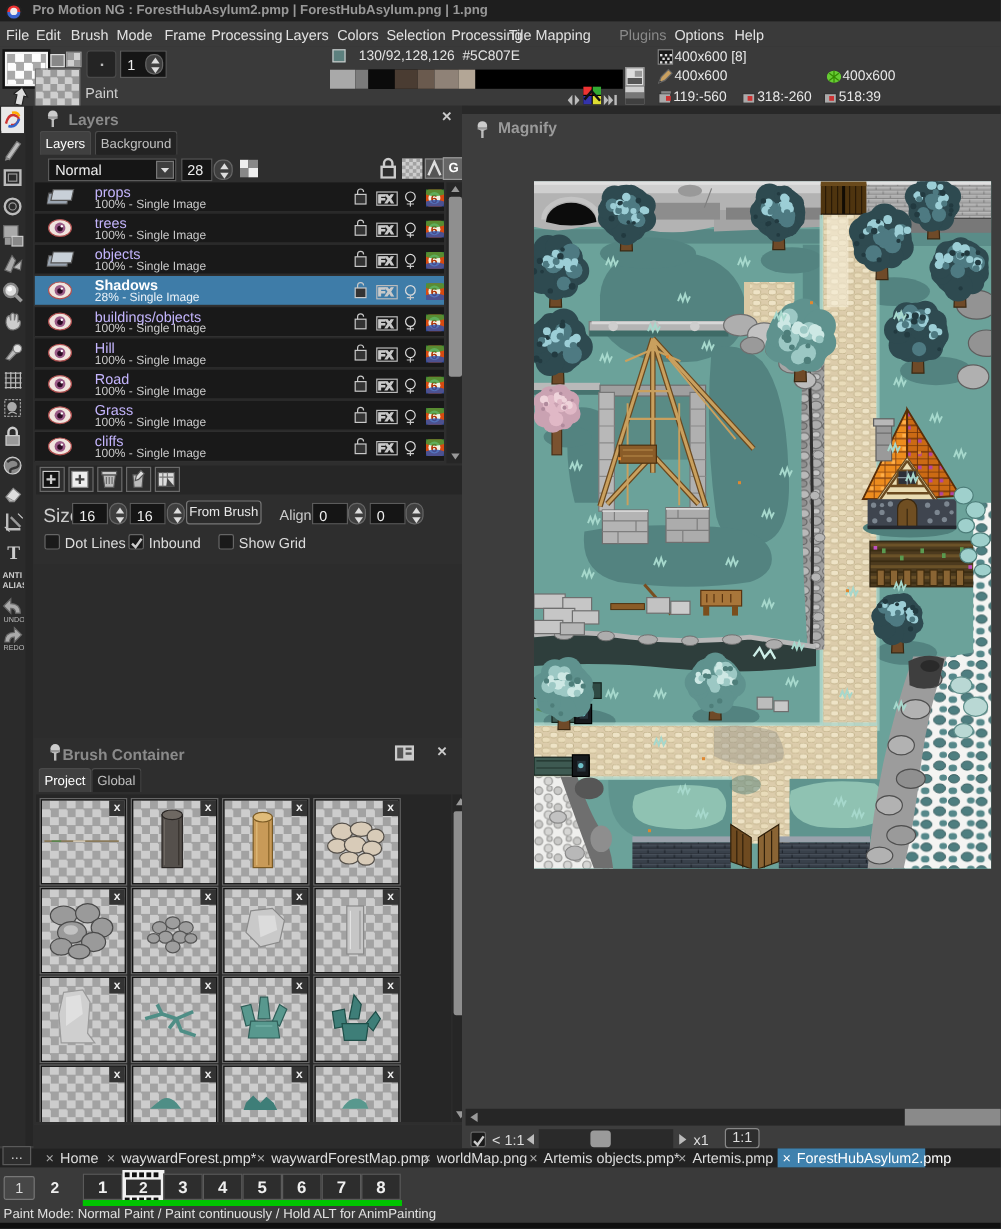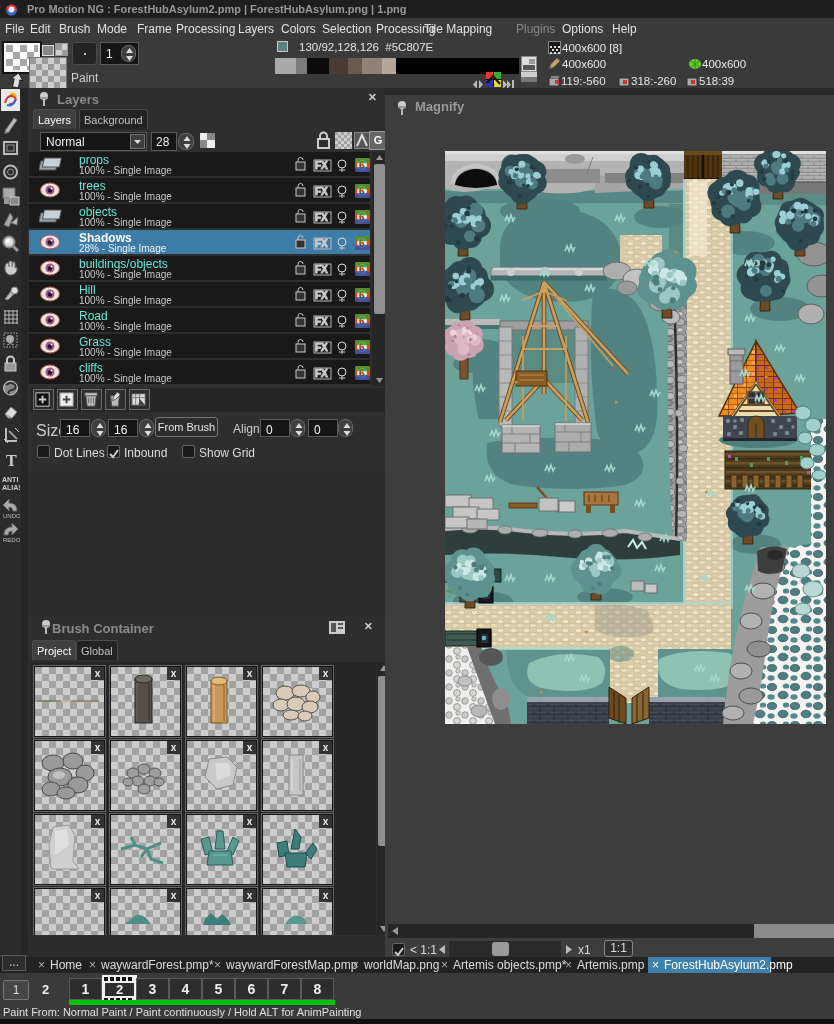--- a/index.html
+++ b/index.html
@@ -19,21 +19,21 @@
 .spinbtn{background:#3f3f3f;border:1px solid #666;border-radius:7px}
 
 #tools{left:0;top:88px;width:21px;height:867px;background:#2b2b2b}
 .ticon{position:absolute;left:1px;width:19px;height:20px;color:#c8c8c8;font-size:13px;text-align:center;line-height:20px}
 
 .panel{background:#2e2e2e}
 .phead{position:absolute;left:0;top:0;width:100%;height:22px;color:#8a8a8a;font-weight:bold;font-size:13px}
 .tab{position:absolute;height:20px;font-size:11px;padding:3.5px 4px;background:#232323;color:#c0c0c0;border:1px solid #4a4a4a;border-bottom:none;border-radius:3px 3px 0 0}
 .tab.on{background:#404040;color:#fff}
 .lrow{position:absolute;left:0px;width:341px;height:25px;background:#191919;border-bottom:1px solid #303030}
-.lrow .nm{position:absolute;left:50px;top:1px;font-size:12px;color:#5eead4}
+.lrow .nm{position:absolute;left:50px;top:1px;font-size:12px;color:#c4b5fd}
 .lrow .pct{position:absolute;left:50px;top:13px;font-size:10px;color:#cicic1;color:#c9c9c9}
 .lrow.sel{background:#3e7ca8}
 .licons{position:absolute;left:264px;top:4px;width:84px;height:17px}
 .eye{position:absolute;left:10px;top:3px;width:26px;height:19px}
 .chkbox{position:absolute;width:13px;height:13px;background:#1a1a1a;border:1px solid #666;border-radius:2px}
 .xbtn{color:#ccc;font-size:11px;font-weight:bold}
 
 .bcell{position:absolute;width:71px;height:71px;border:1px solid #141414;outline:1px solid #666}
 .bx{position:absolute;right:0;top:0;width:13px;height:13px;background:#333;color:#eee;font-size:10px;font-weight:bold;text-align:center;line-height:13px}
 
@@ -1717,15 +1717,15 @@
  </div>
  <div class="frame" style="left:136px">3</div>
  <div class="frame" style="left:169px">4</div>
  <div class="frame" style="left:202px">5</div>
  <div class="frame" style="left:235px">6</div>
  <div class="frame" style="left:268px">7</div>
  <div class="frame" style="left:301px">8</div>
  <div class="abs" style="left:69px;top:27px;width:266px;height:5px;background:#00c400"></div>
 </div>
 <div class="abs" id="statusbar">
-    <span class="abs" style="left:3px;top:1px">Paint From: Normal Paint / Paint continuously / Hold ALT for AnimPainting</span>
+    <span class="abs" style="left:3px;top:1px">Paint Mode: Normal Paint / Paint continuously / Hold ALT for AnimPainting</span>
   </div>
 <div class="abs" id="blackfoot"></div>
 
 </body></html>

